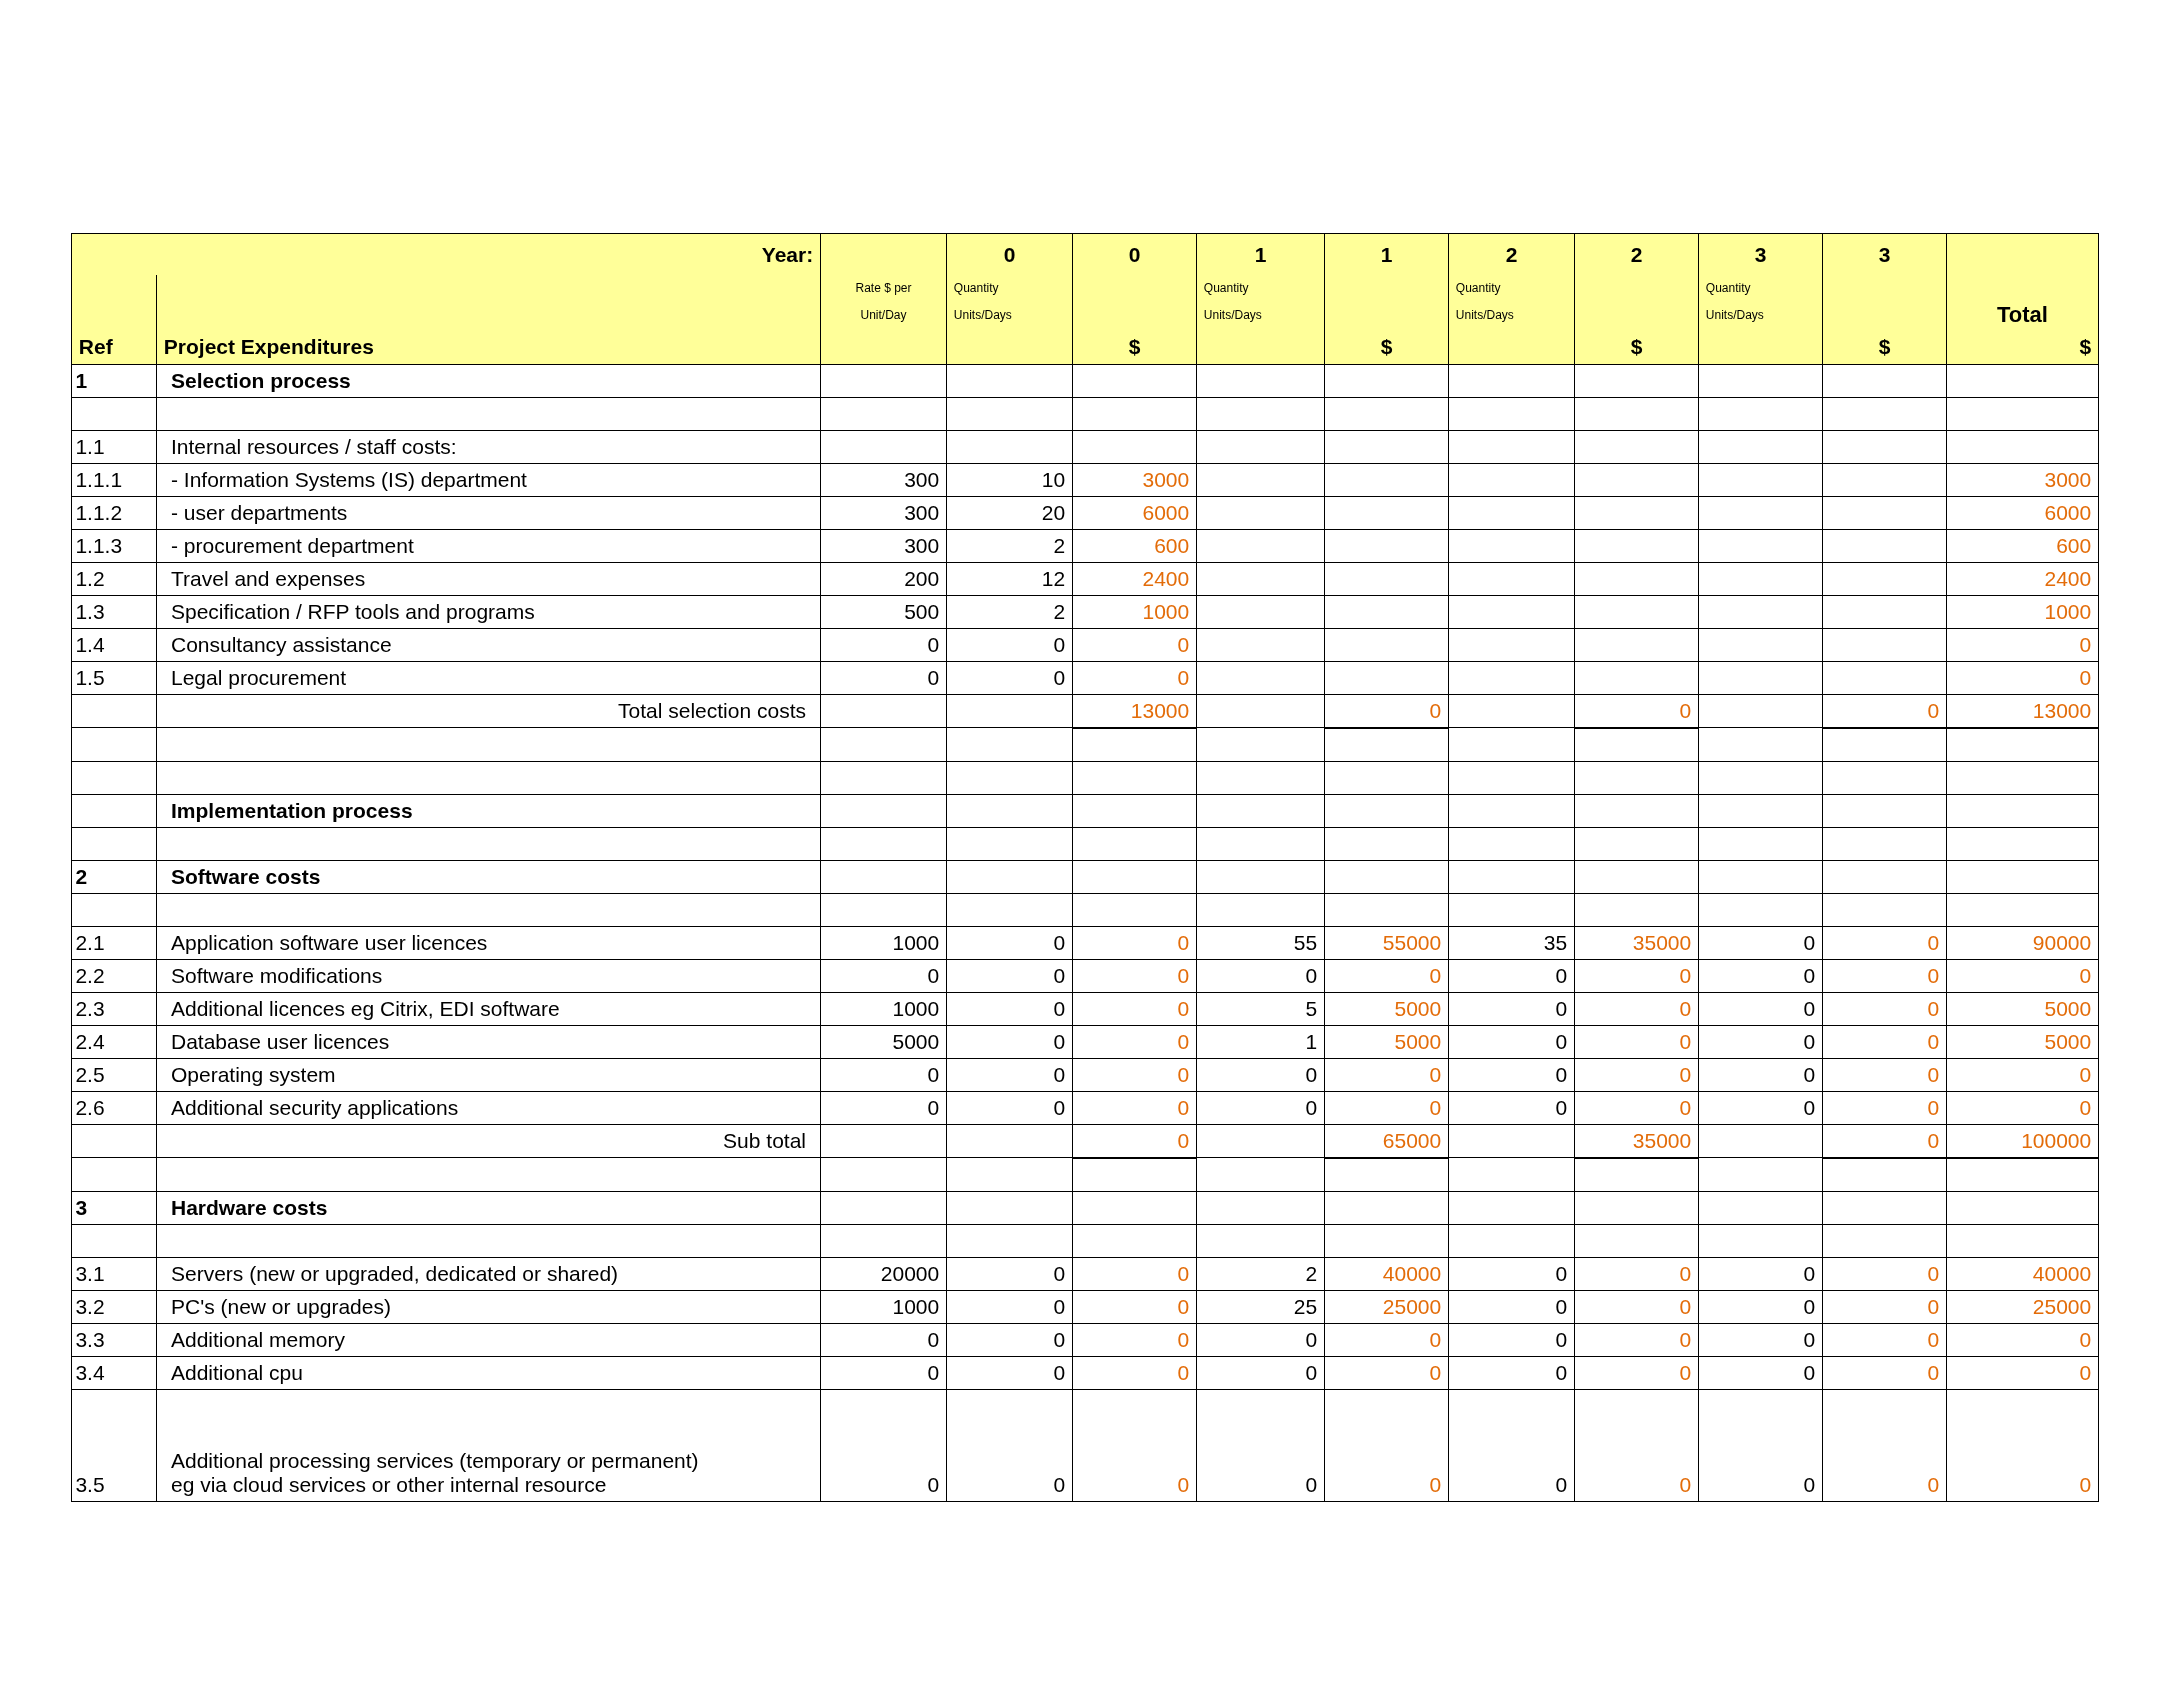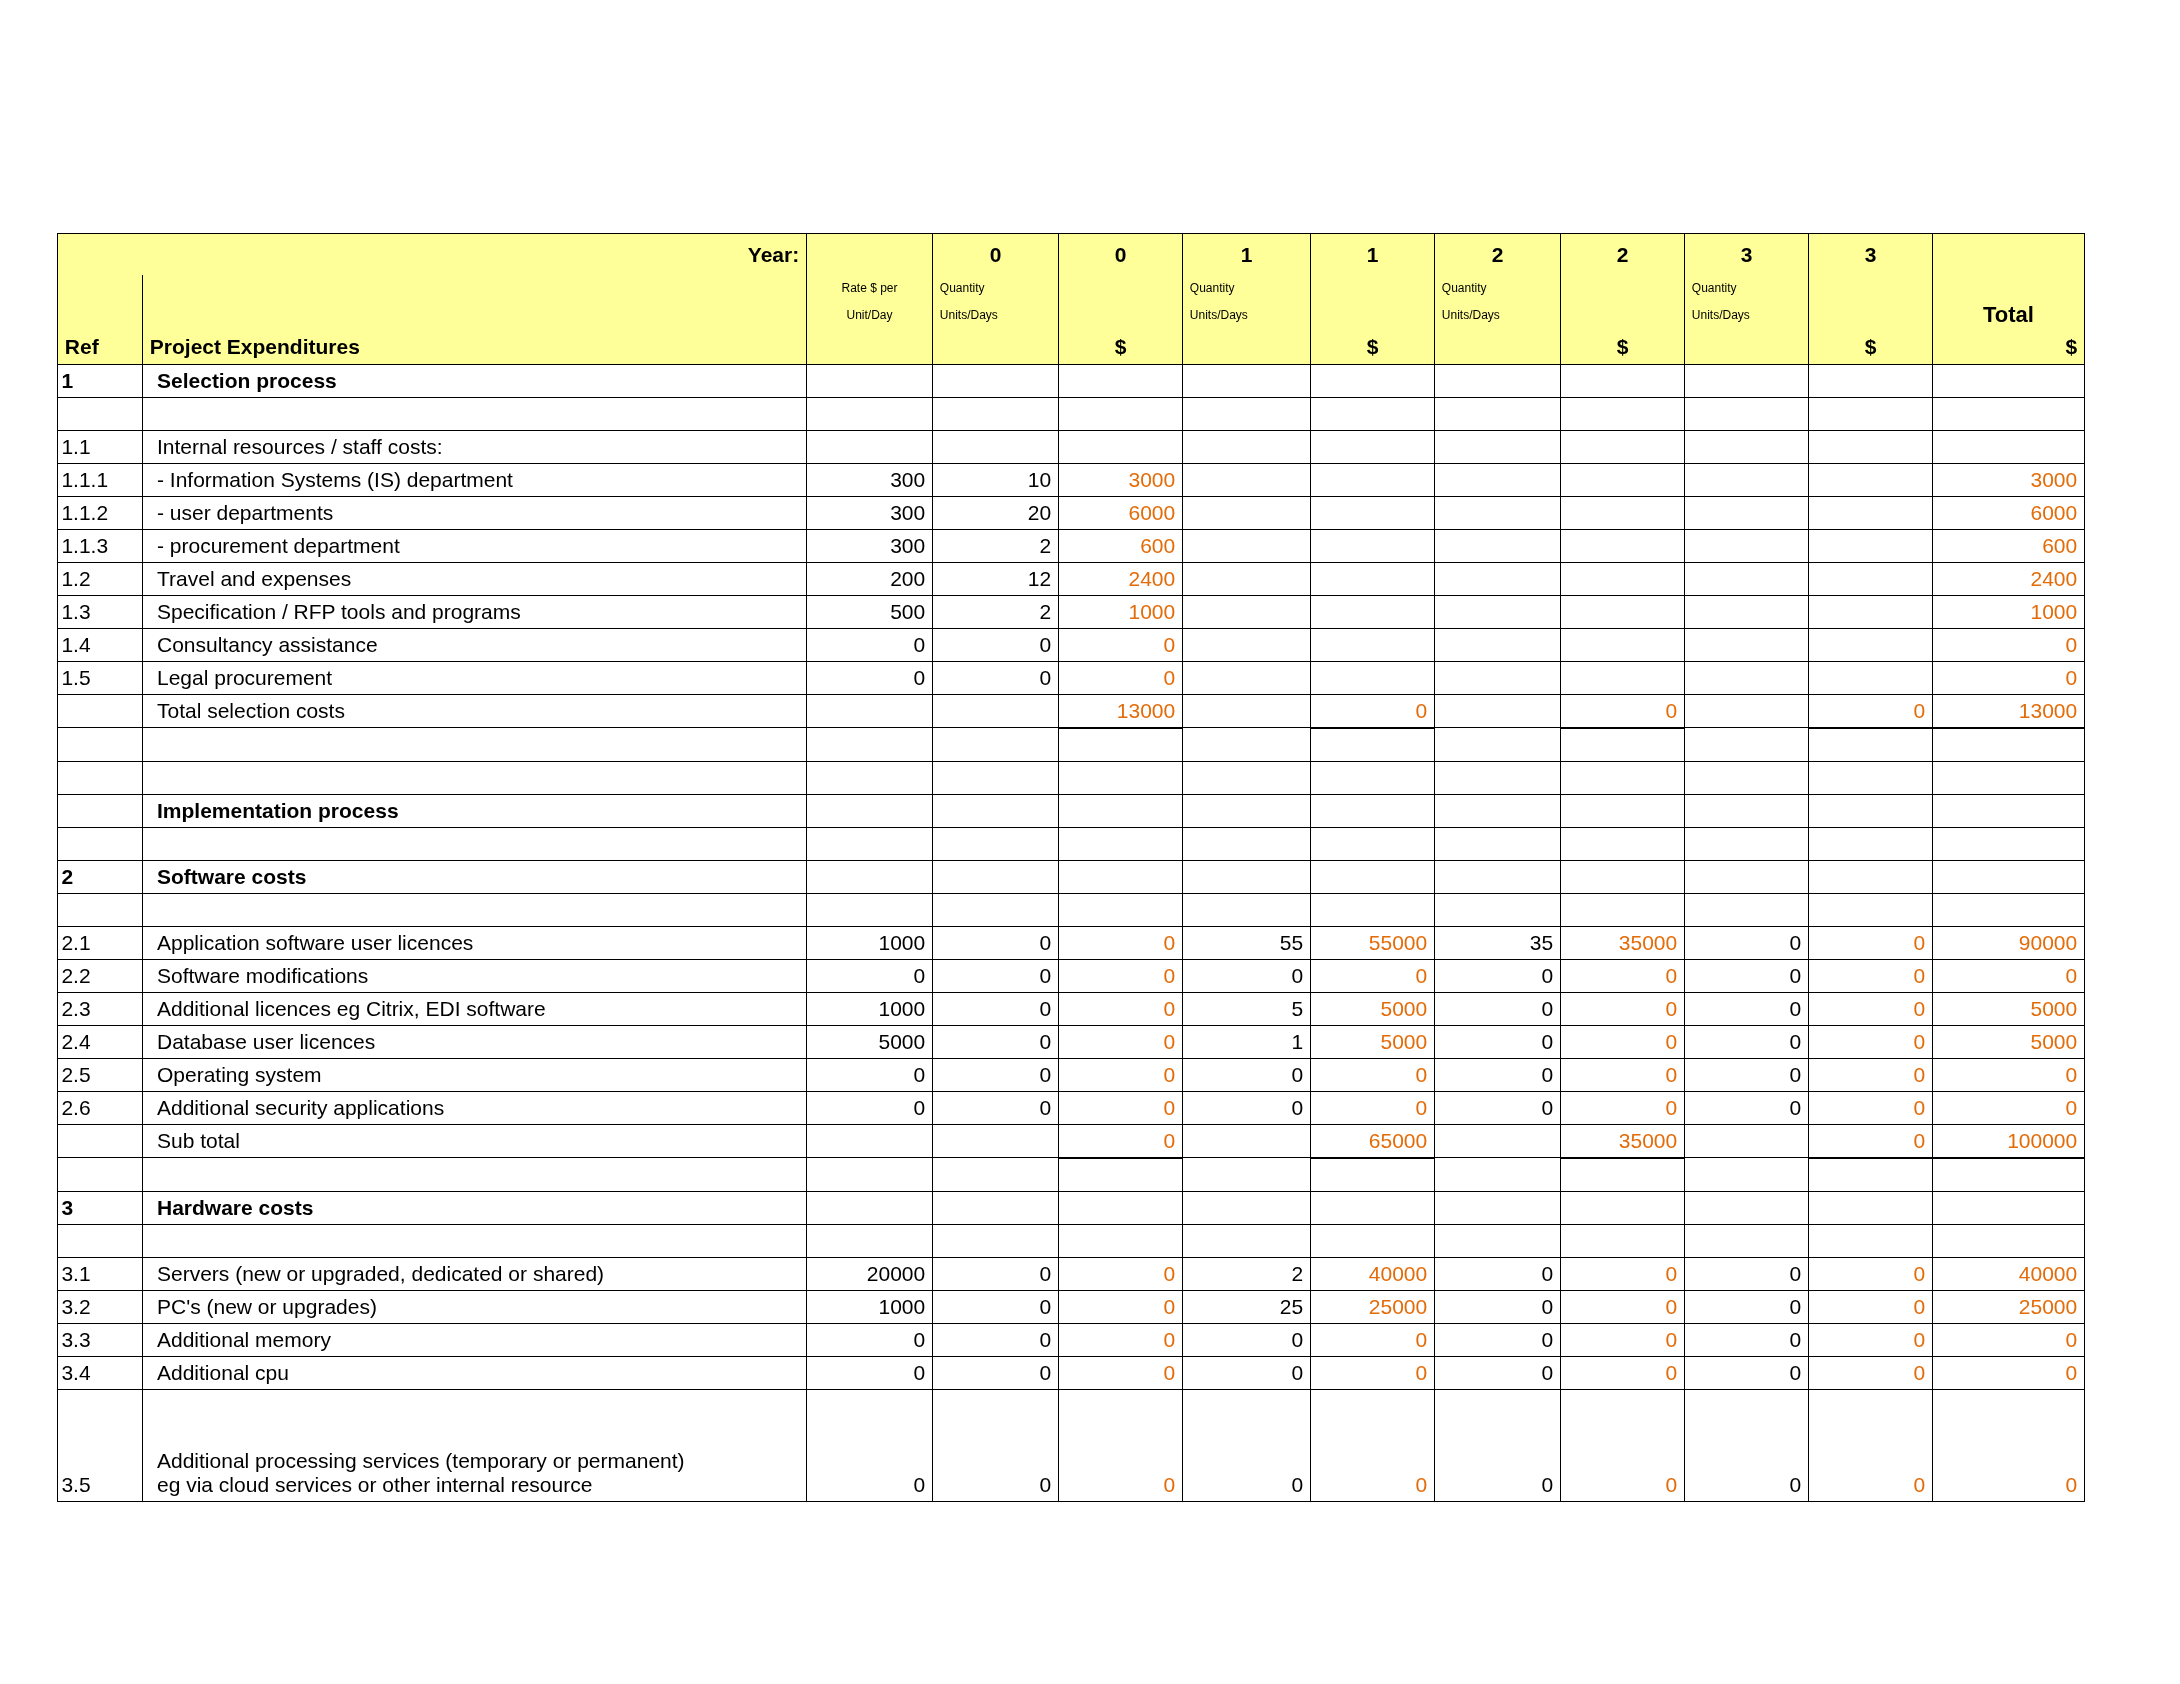--- a/index.html
+++ b/index.html
@@ -1,21 +1,21 @@
 <!DOCTYPE html>
 <html style="font-size:13.6px"><head>
 <meta charset="utf-8">
 <style>
   html,body { margin:0; padding:0; }
   body {
     width:2181px; height:1685px; background:#ffffff;
     font-family:"Liberation Sans", sans-serif; color:#000;
     position:relative; overflow:hidden;
   }
-  .sheet { position:absolute; left:57px; top:233px; }
+  .sheet { position:absolute; left:71px; top:233px; }
   table { border-collapse:collapse; border:1.7px solid #000; background:#fff; table-layout:fixed; }
 
   
   thead th {
     background:#FFFF99;
     border-left:0.9px solid #000; border-right:0.9px solid #000;
     border-top:0; border-bottom:0;
     padding:0 6.8px; font-size:21px; font-weight:bold; overflow:hidden; white-space:nowrap;
   }
   thead tr.hr-year th  { height:41px; }
@@ -36,21 +36,21 @@
     border:0.9px solid #000; height:32px; padding:0 6.8px;
     font-size:21px; white-space:nowrap; overflow:hidden; vertical-align:middle;
   }
   .bl2 { border-left:1.7px solid #000 !important; }
   .c-ref  { text-align:left; padding:0 3.4px; }
   .c-desc { text-align:left; padding:0 14px; }
   .c-rate, .c-q0, .c-q1, .c-q2, .c-q3 { text-align:right; }
   .money { text-align:right; color:#E36C09; }
   tr.section td { font-weight:bold; }
   tr.section2 .c-desc { font-weight:bold;margin-left:8px; }
-  tr.total .c-desc, tr.subtotal .c-desc { text-align:left; }
+  tr.total .c-desc, tr.subtotal .c-desc { text-align:right; }
   tr.total .money, tr.subtotal .money { border-bottom:2.6px double #000; border-top:0.9px solid #000; }
   tr.tall td { vertical-align:bottom; height:107px; padding-bottom:4.3px; }
 </style>
 </head>
 <body>
 
 <div class="sheet">
   <table>
     <colgroup>
       <col style="width:85px">

